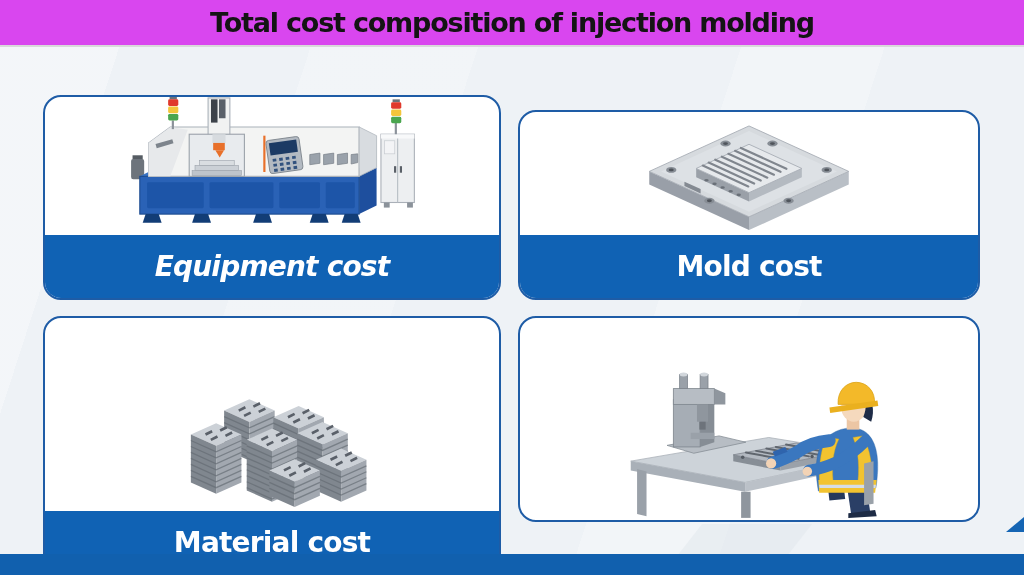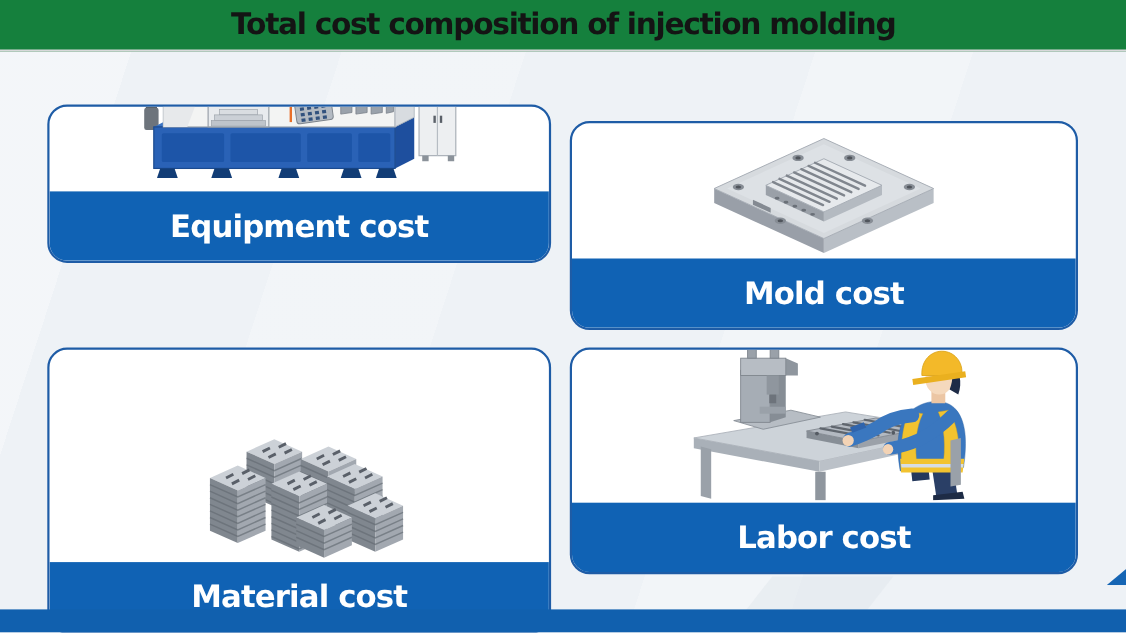--- a/index.html
+++ b/index.html
@@ -15,33 +15,33 @@
       rgba(255,255,255,.65) 0 10%,
       rgba(255,255,255,0) 10% 26%,
       rgba(255,255,255,.45) 26% 40%,
       rgba(255,255,255,0) 40% 62%,
       rgba(255,255,255,.5) 62% 74%,
       rgba(255,255,255,0) 74%);
     opacity:.5;pointer-events:none;
   }
   .title-band{
     position:absolute;left:0;top:0;width:1024px;height:45px;
-    background:#15803d;border-bottom:2px solid #d8d9da;
+    background:#d946ef;border-bottom:2px solid #d8d9da;
     display:flex;align-items:center;justify-content:center;
   }
   .title{
     font-size:27px;font-weight:bold;color:#141414;letter-spacing:-1.2px;
     white-space:nowrap;
   }
   .card{
     position:absolute;background:#ffffff;
     border:2.5px solid #1e5ca6;border-radius:18px;
     overflow:hidden;display:flex;flex-direction:column;box-sizing:border-box;
   }
-  .card-1{left:43px;top:95px;width:458px;height:144px;}
+  .card-1{left:43px;top:95px;width:458px;height:205px;font-style:italic;}
   .card-2{left:518px;top:110px;width:462px;height:190px;}
   .card-3{left:43px;top:316px;width:458px;height:260px;}
   .card-4{left:518px;top:316px;width:462px;height:206px;}
   .card-body{flex:1;display:flex;align-items:flex-end;justify-content:center;overflow:hidden;padding-bottom:2px;}
   .card-bar{
     height:63px;flex:0 0 63px;background:#1062b4;
     display:flex;align-items:center;justify-content:center;
   }
   .card-bar span{
     color:#ffffff;font-size:28px;font-weight:bold;letter-spacing:-0.8px;white-space:nowrap;
@@ -308,20 +308,17 @@
       <path d="M283,46 C282,28 294,18 306,18 C320,18 331,30 329,46 Z" fill="#f3b929" stroke="#dba318" stroke-width="1"></path>
       <polygon points="272,50 333,41 334,48 273,57" fill="#eab01f"></polygon>
 
       <path d="M272,92 Q248,94 232,106 Q214,116 200,120" stroke="#3a77bf" stroke-width="16" stroke-linecap="round" fill="none"></path>
       <path d="M318,92 Q300,110 280,120 Q262,128 246,130" stroke="#3a77bf" stroke-width="15" stroke-linecap="round" fill="none"></path>
       <circle cx="198" cy="121" r="6.5" fill="#f3d3b5"></circle>
       <circle cx="244" cy="131" r="6" fill="#f3d3b5"></circle>
       <polygon points="200,106 216,100 219,106 203,112" fill="#2f64ad"></polygon>
     </svg>
   </div>
-  <div class="card-bar">
-    <span>Labor cost</span>
-  </div>
 </div>
 
 <div class="bottom-diag"></div>
 <div class="corner-accent"></div>
 <div class="bottom-band"></div>
 
 </body></html>

